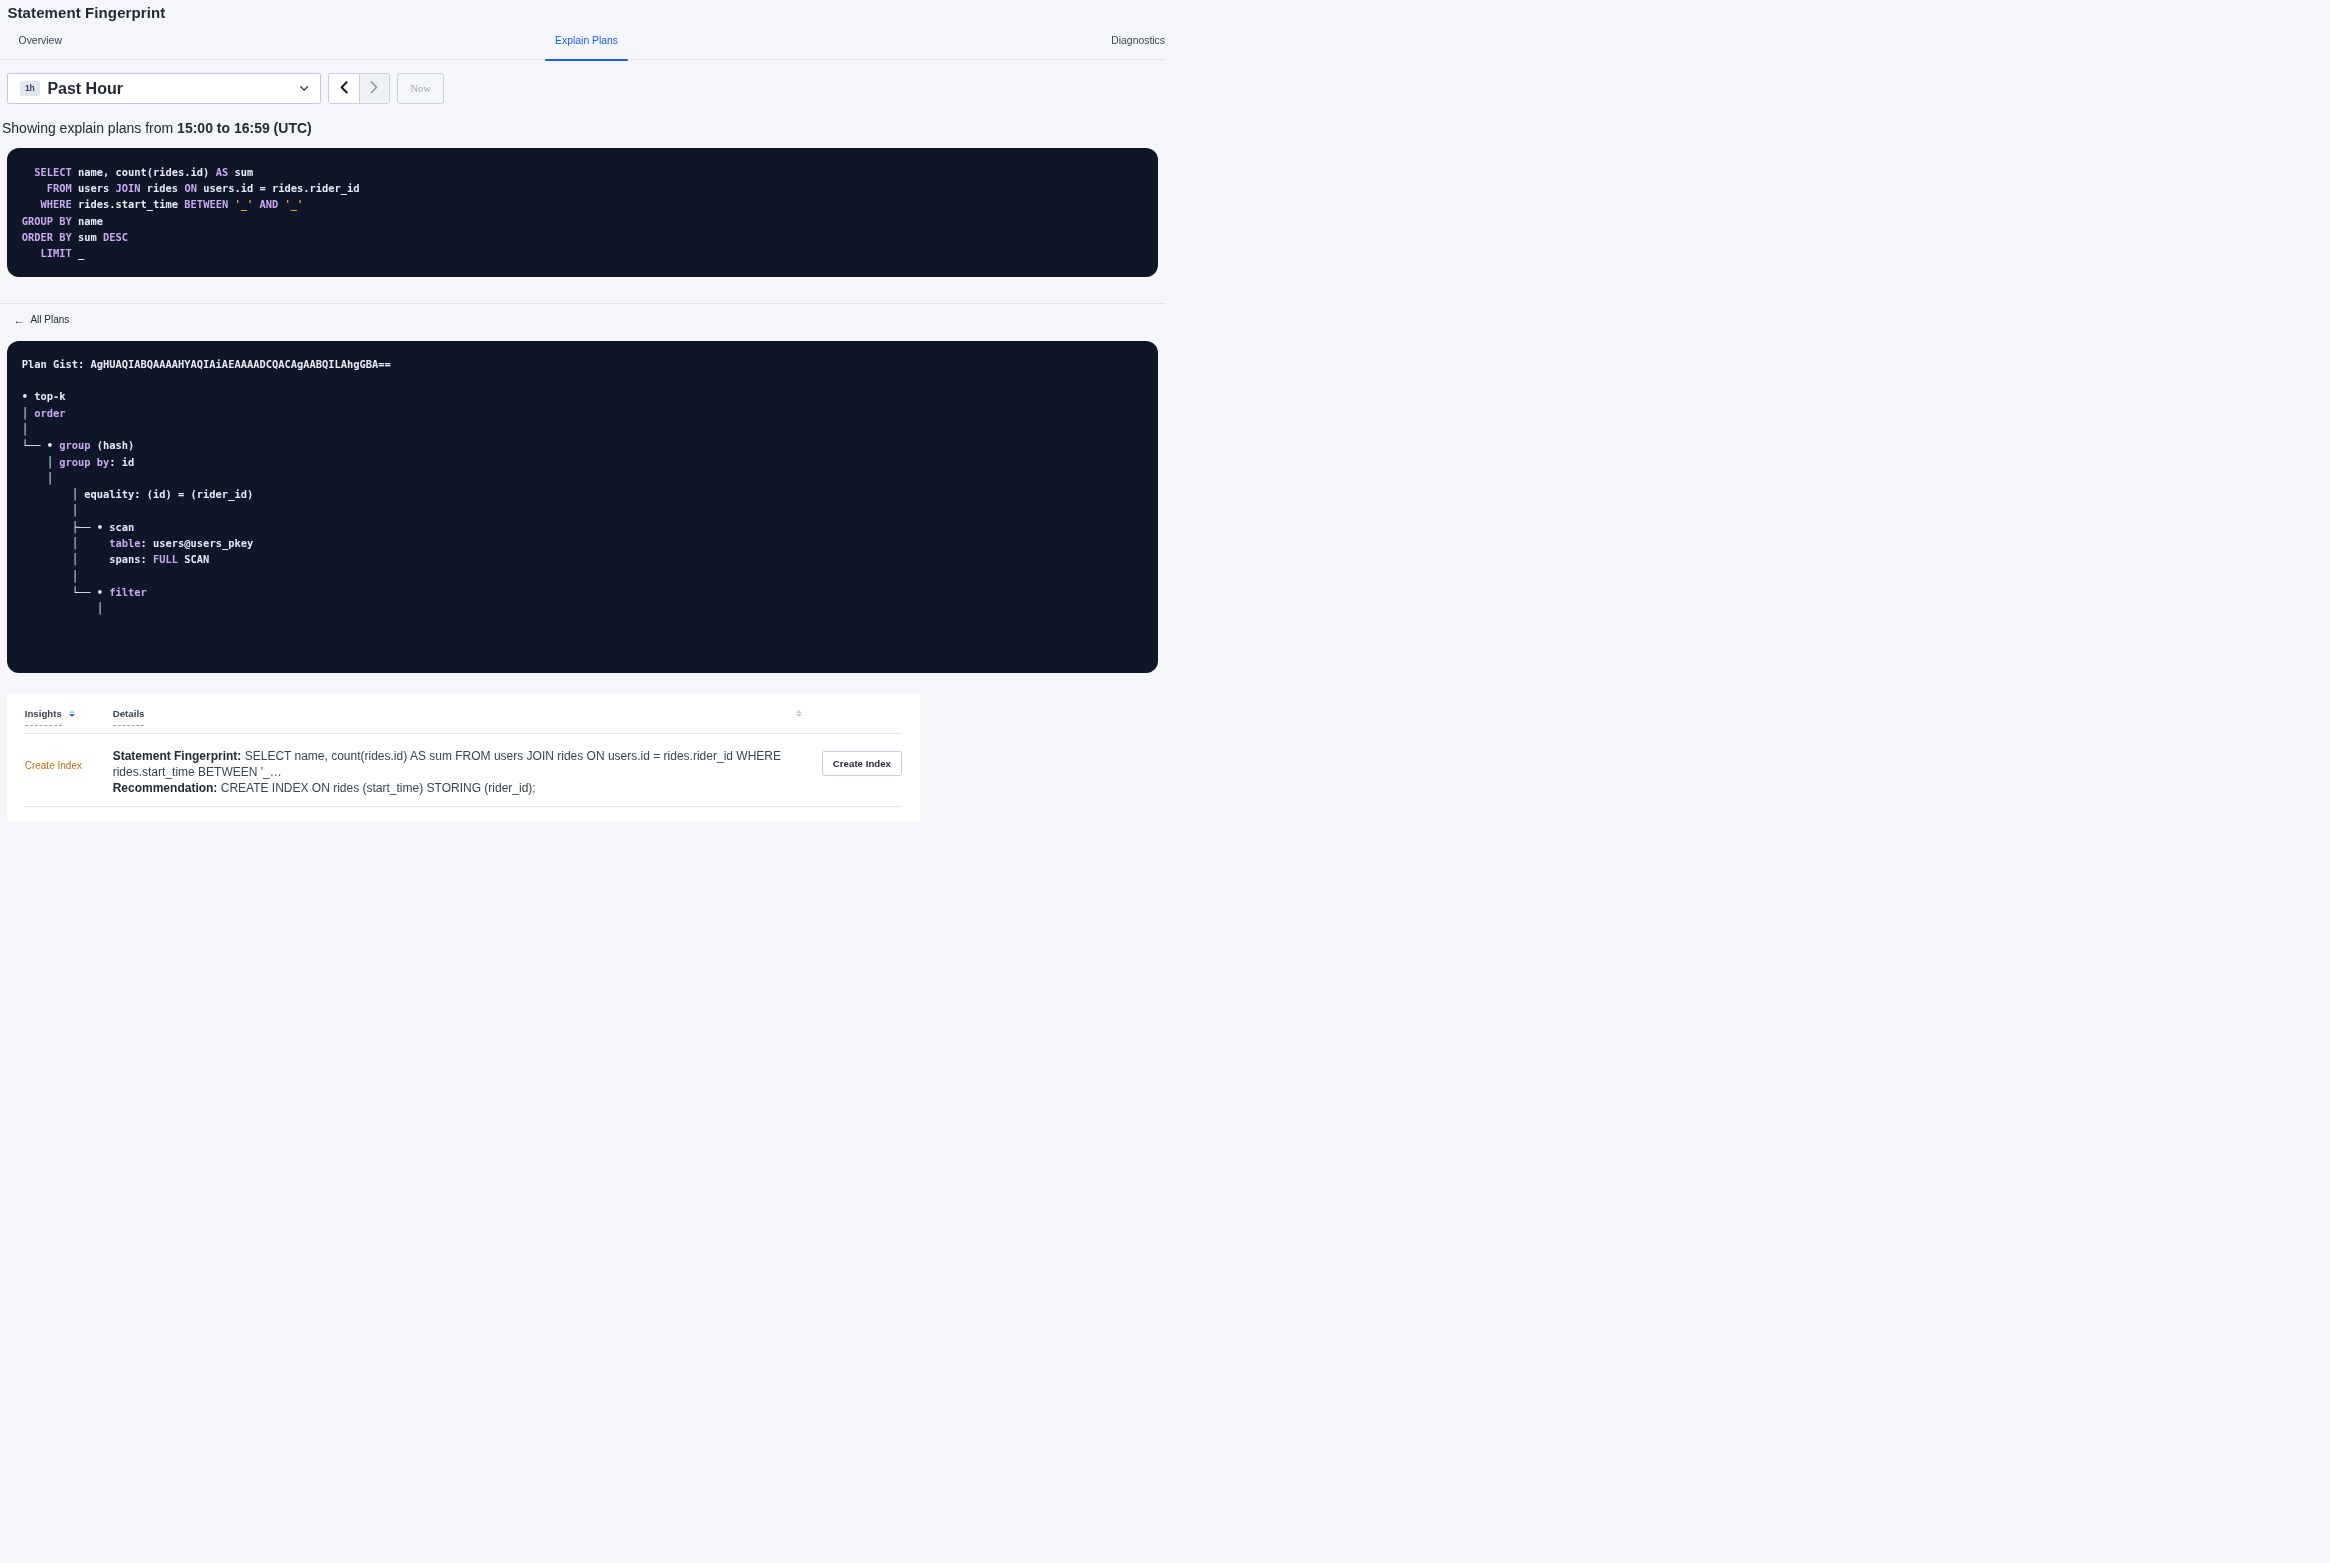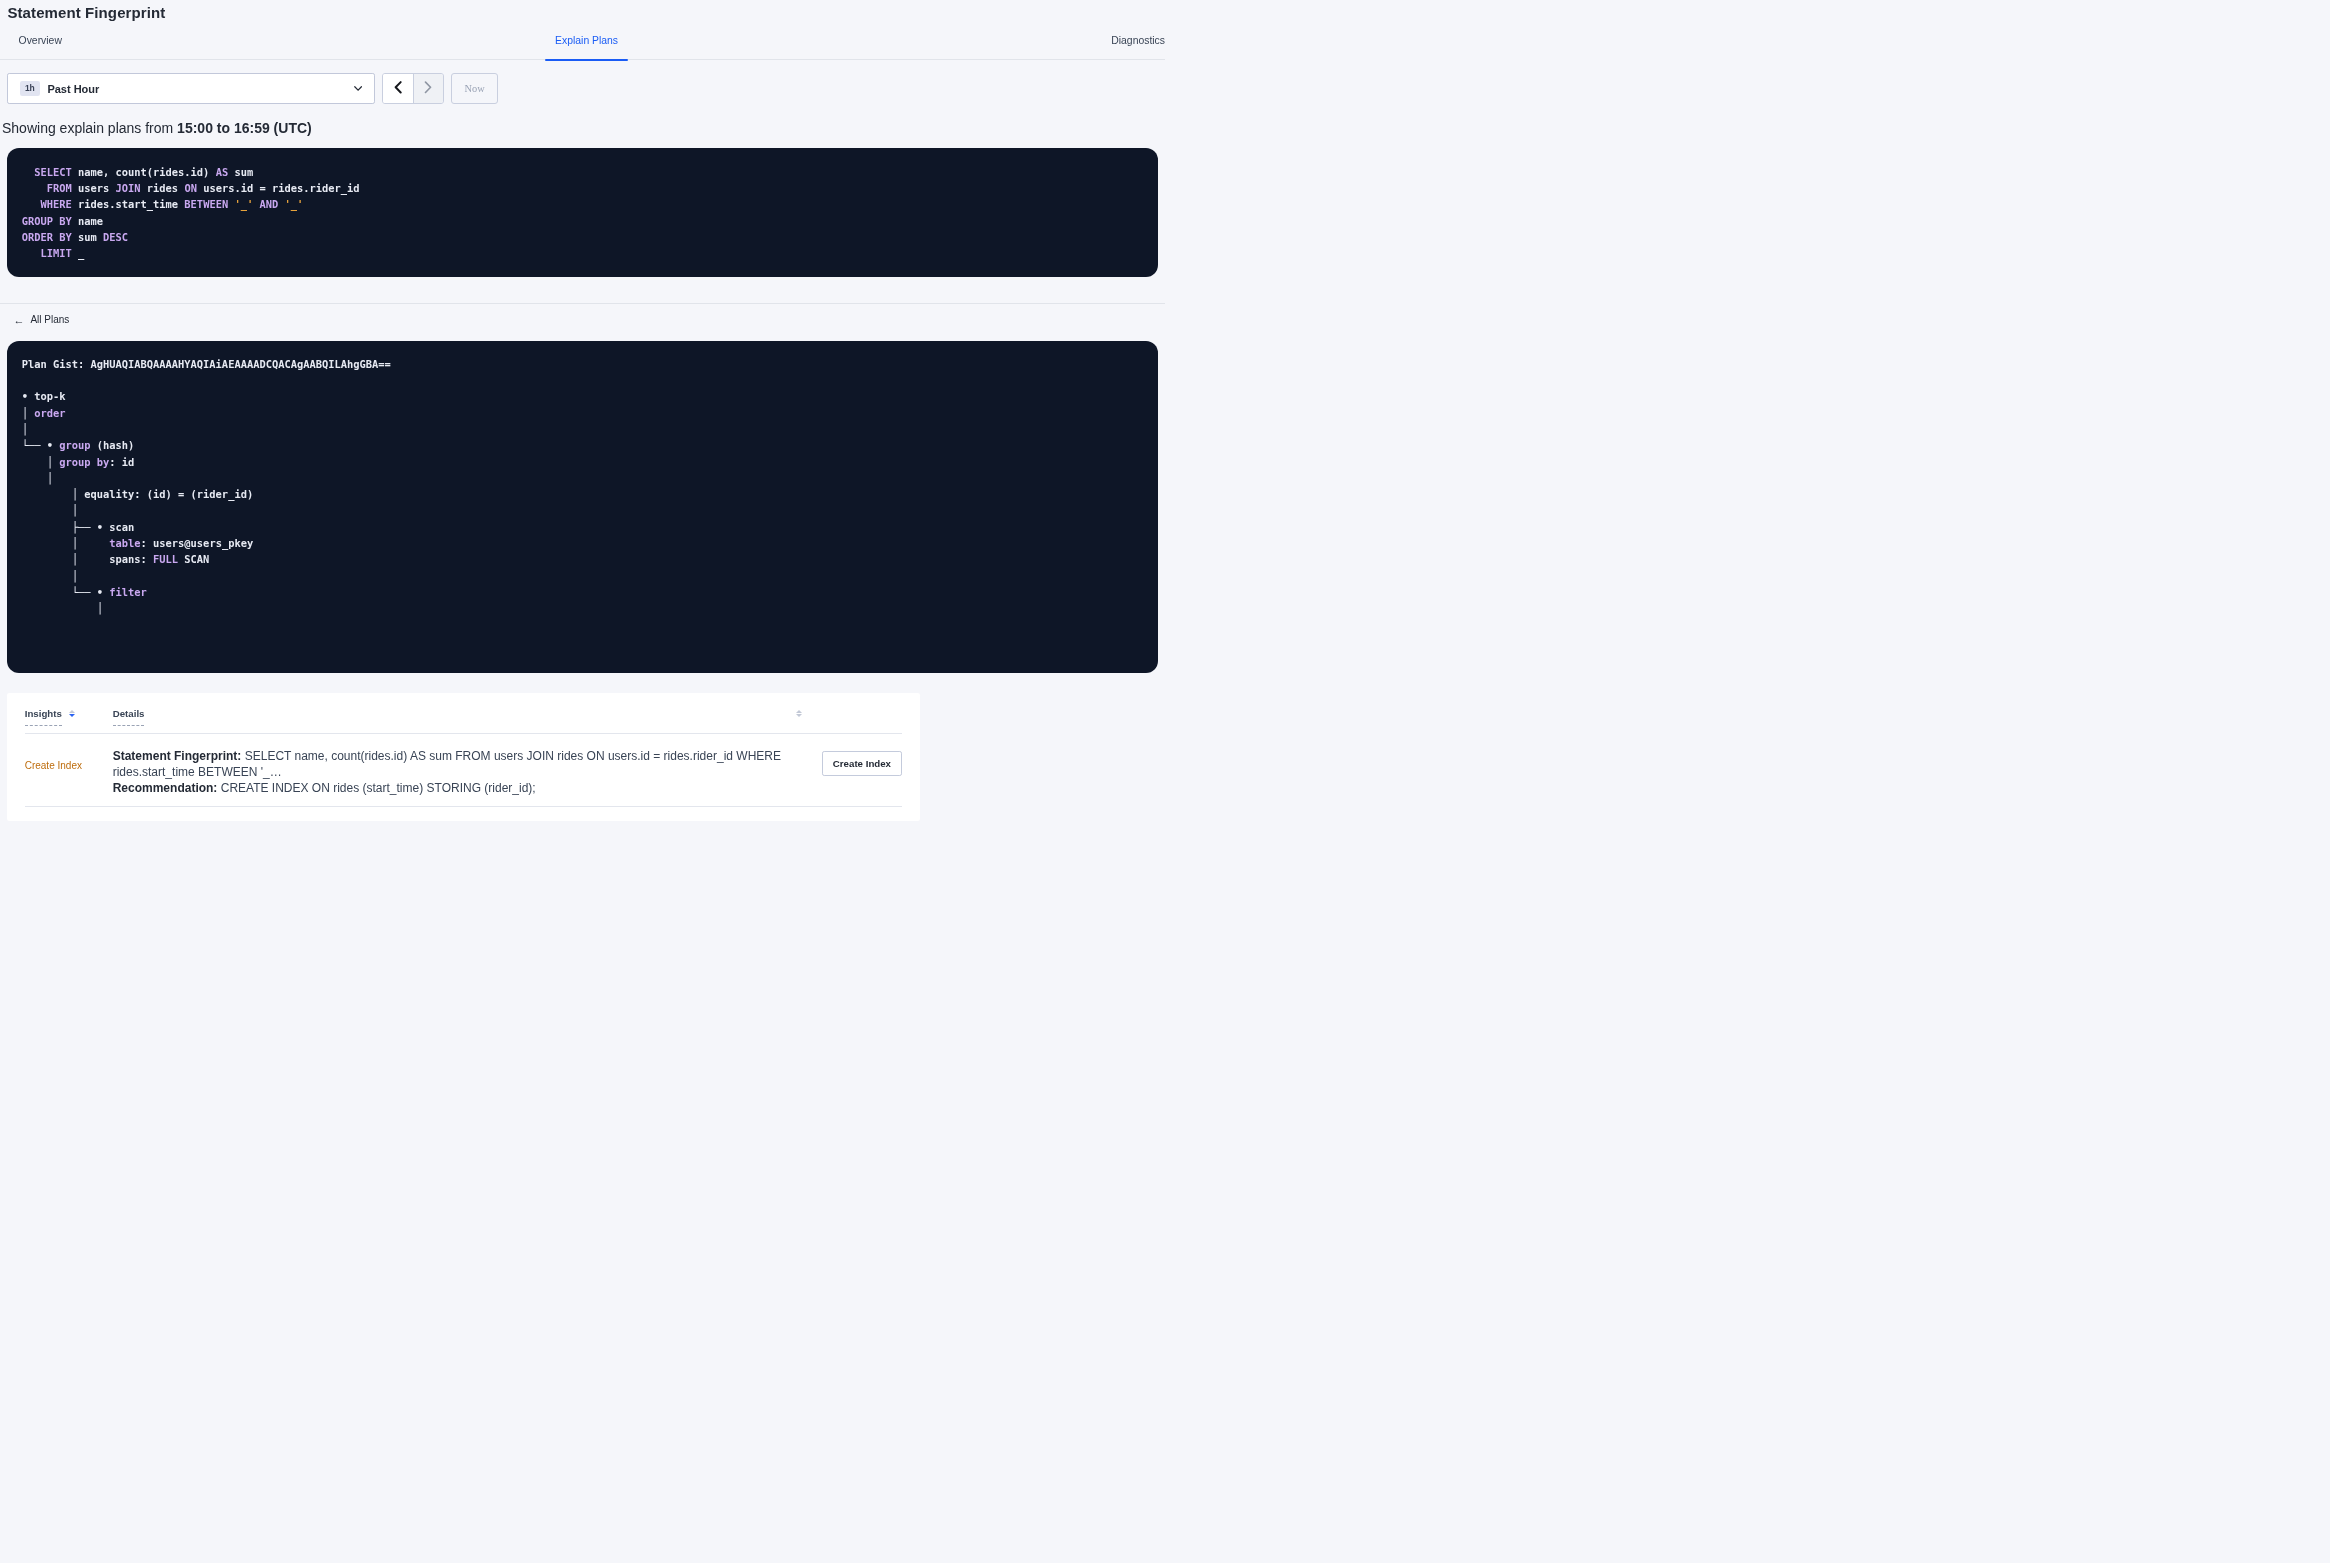--- a/index.html
+++ b/index.html
@@ -7,23 +7,23 @@
   .page { width:1165px; min-height:782px; position:relative; padding-top:3px; }
 
   h1.title { font-size:15px; font-weight:700; color:#242A35; margin:0 0 0 7.4px; line-height:19.3px; letter-spacing:0.1px; }
 
   .tabbar { margin-top:12.6px; border-bottom:0.7px solid #E1E4EA; display:flex; gap:48px; padding-left:18.6px;justify-content:space-between; }
   .tab { font-size:10.4px; color:#394455; padding-bottom:12px; position:relative; cursor:pointer; line-height:12.6px; }
   .tab.active { color:#1A5CF5; }
   .tab.active::after { content:""; position:absolute; left:-10.4px; right:-10.4px; bottom:-1.5px; height:2.2px; background:#1A5CF5; border-radius:1.5px; }
 
   .toolbar { display:flex; align-items:center; margin:12.6px 0 0 6.7px; height:31px; }
-  .time-select { width:368px; height:31px; background:#fff; border:0.7px solid #C2C8DA; border-radius:2.2px; display:flex; align-items:center; padding:0 12px; cursor:pointer; }
+  .time-select { width:314px; height:31px; background:#fff; border:0.7px solid #C2C8DA; border-radius:2.2px; display:flex; align-items:center; padding:0 12px; cursor:pointer; }
   .ts-badge { background:#E1E4F1; color:#3A4357; font-size:8.5px; font-weight:700; padding:3px 5.2px; border-radius:2.2px; margin-right:7.4px; line-height:9px; }
-  .ts-label { font-size:11px; font-weight:600; color:#242A35; }
+  .ts-label { font-size:16px; font-weight:600; color:#242A35; }
   .ts-chev { margin-left:auto; display:flex; align-items:center; }
 
   .arrow-group { display:flex; margin-left:7.4px; border:0.7px solid #C9CFDF; border-radius:3px; overflow:hidden; height:31px; }
   .arrow-btn { width:30px; height:30px; display:flex; align-items:center; justify-content:center; border:none; cursor:pointer; }
   .arrow-btn.prev { background:#fff; }
   .arrow-btn.next { background:#EFF1F5; border-left:0.7px solid #C9CFDF; }
 
   .now-btn { margin-left:7.4px; height:31px; padding:0 12px; background:transparent; border:0.7px solid #C9CFDF; border-radius:3px; color:#9AA3B5; font-size:10.4px; font-family:Liberation Serif, serif; cursor:default; }
 
   .showing { margin:18px 0 0 2px; font-size:14px; color:#242A35; line-height:12px; }

